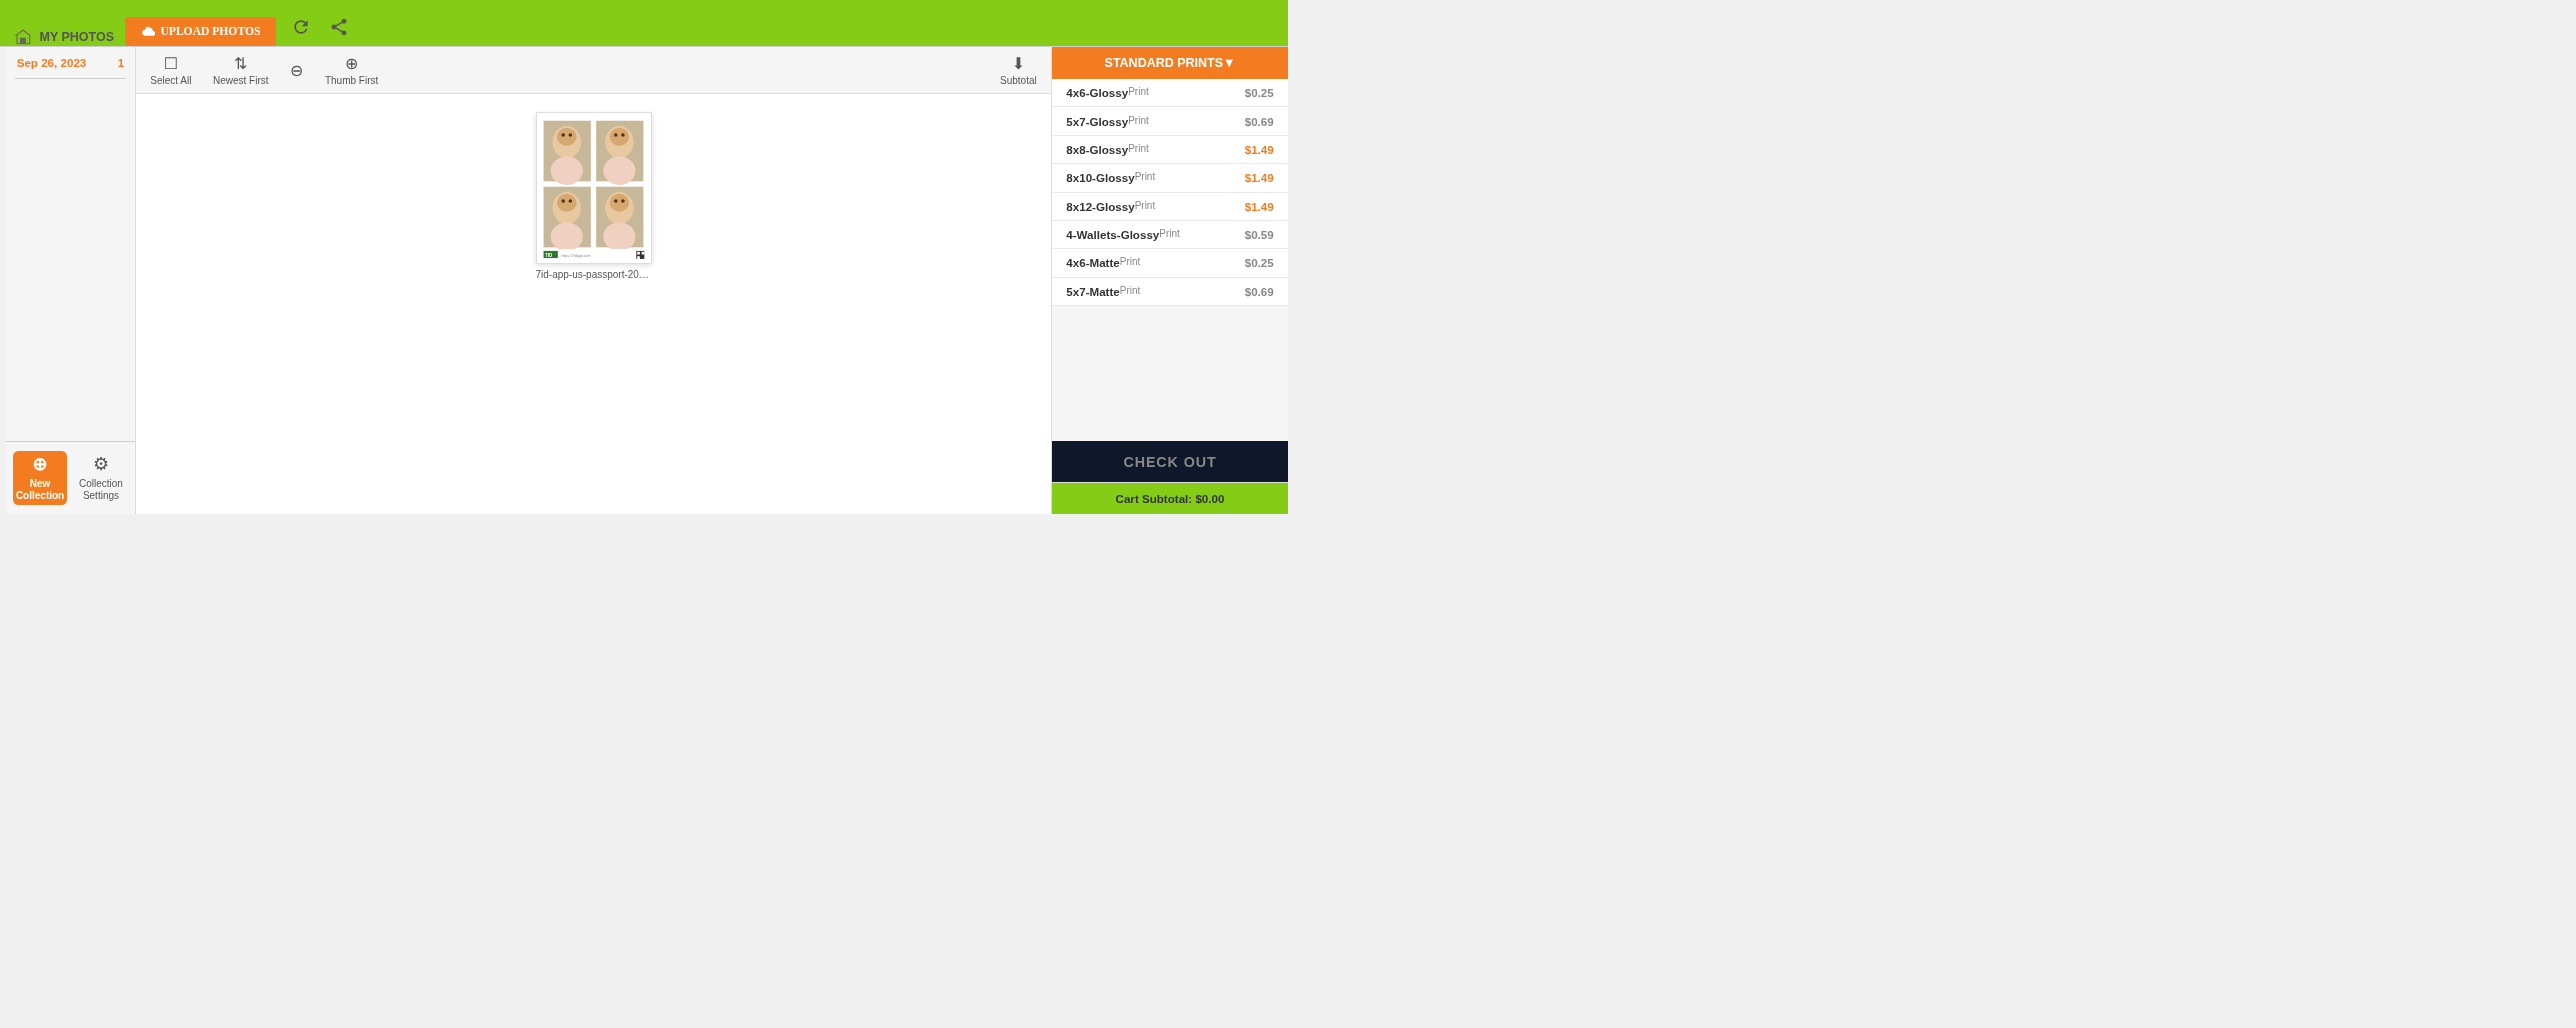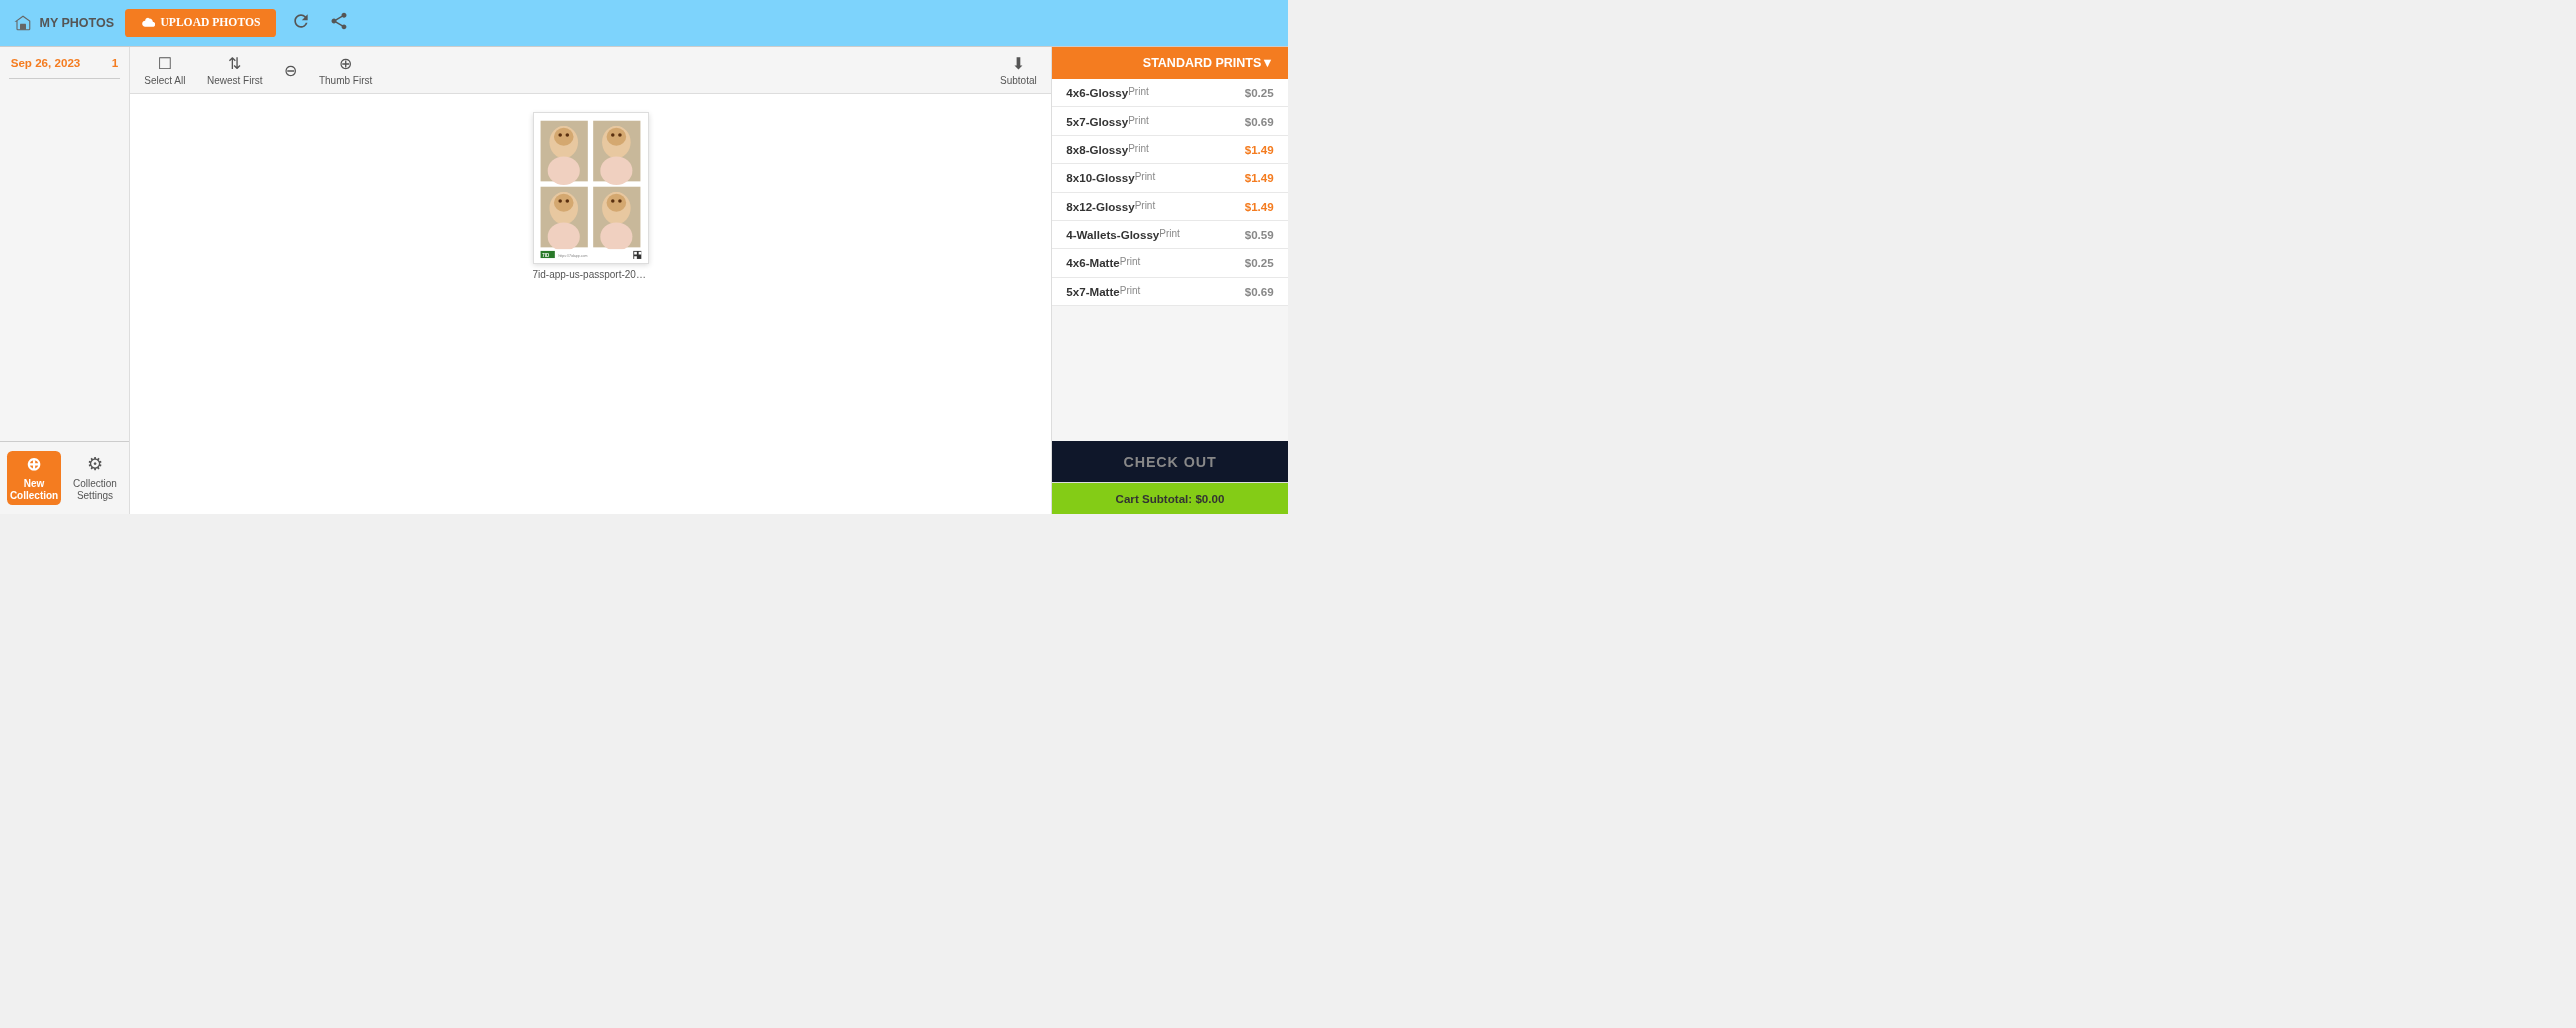--- a/index.html
+++ b/index.html
@@ -1,24 +1,24 @@
 <!DOCTYPE html>
 <html style="font-size:14.3px"><head>
   <meta charset="utf-8">
   <style>
     * { box-sizing: border-box; margin: 0; padding: 0; }
     body { font-family: Arial, sans-serif; background: #f0f0f0; width: 1288px; height: 514px; overflow: hidden; display: flex; flex-direction: column; }
 
     
     .top-bar {
-      background: #7dd3fc;
+      background: #84cc16;
       border-bottom: 0.9px solid #ccc;
       height: 47px;
       display: flex;
-      align-items: center;
+      align-items: flex-end;
       padding: 0 14.3px;
       gap: 10.7px;
       flex-shrink: 0;
     }
     .my-photos-label {
       display: flex;
       align-items: center;
       gap: 7.2px;
       font-size: 12.5px;
       font-weight: bold;
@@ -45,20 +45,21 @@
       font-size: 18px;
       color: #555;
       padding: 3.6px;
     }
 
     
     .main-content {
       display: flex;
       flex: 1;
       overflow: hidden;
+      margin-left: 6px;
     }
 
     
     .left-sidebar {
       width: 130px;
       background: #f5f5f5;
       border-right: 0.9px solid #ddd;
       display: flex;
       flex-direction: column;
       flex-shrink: 0;
@@ -225,21 +226,21 @@
     .standard-prints-btn {
       background: #f47c20;
       color: white;
       border: none;
       padding: 9px 14.3px;
       font-size: 12.5px;
       font-weight: bold;
       cursor: pointer;
       display: flex;
       align-items: center;
-      justify-content: flex-end;
+      justify-content: center;
       width: 100%;
     }
     .prints-list {
       flex: 1;
       overflow-y: auto;
       padding: 0;
     }
     .print-item {
       display: flex;
       align-items: center;

